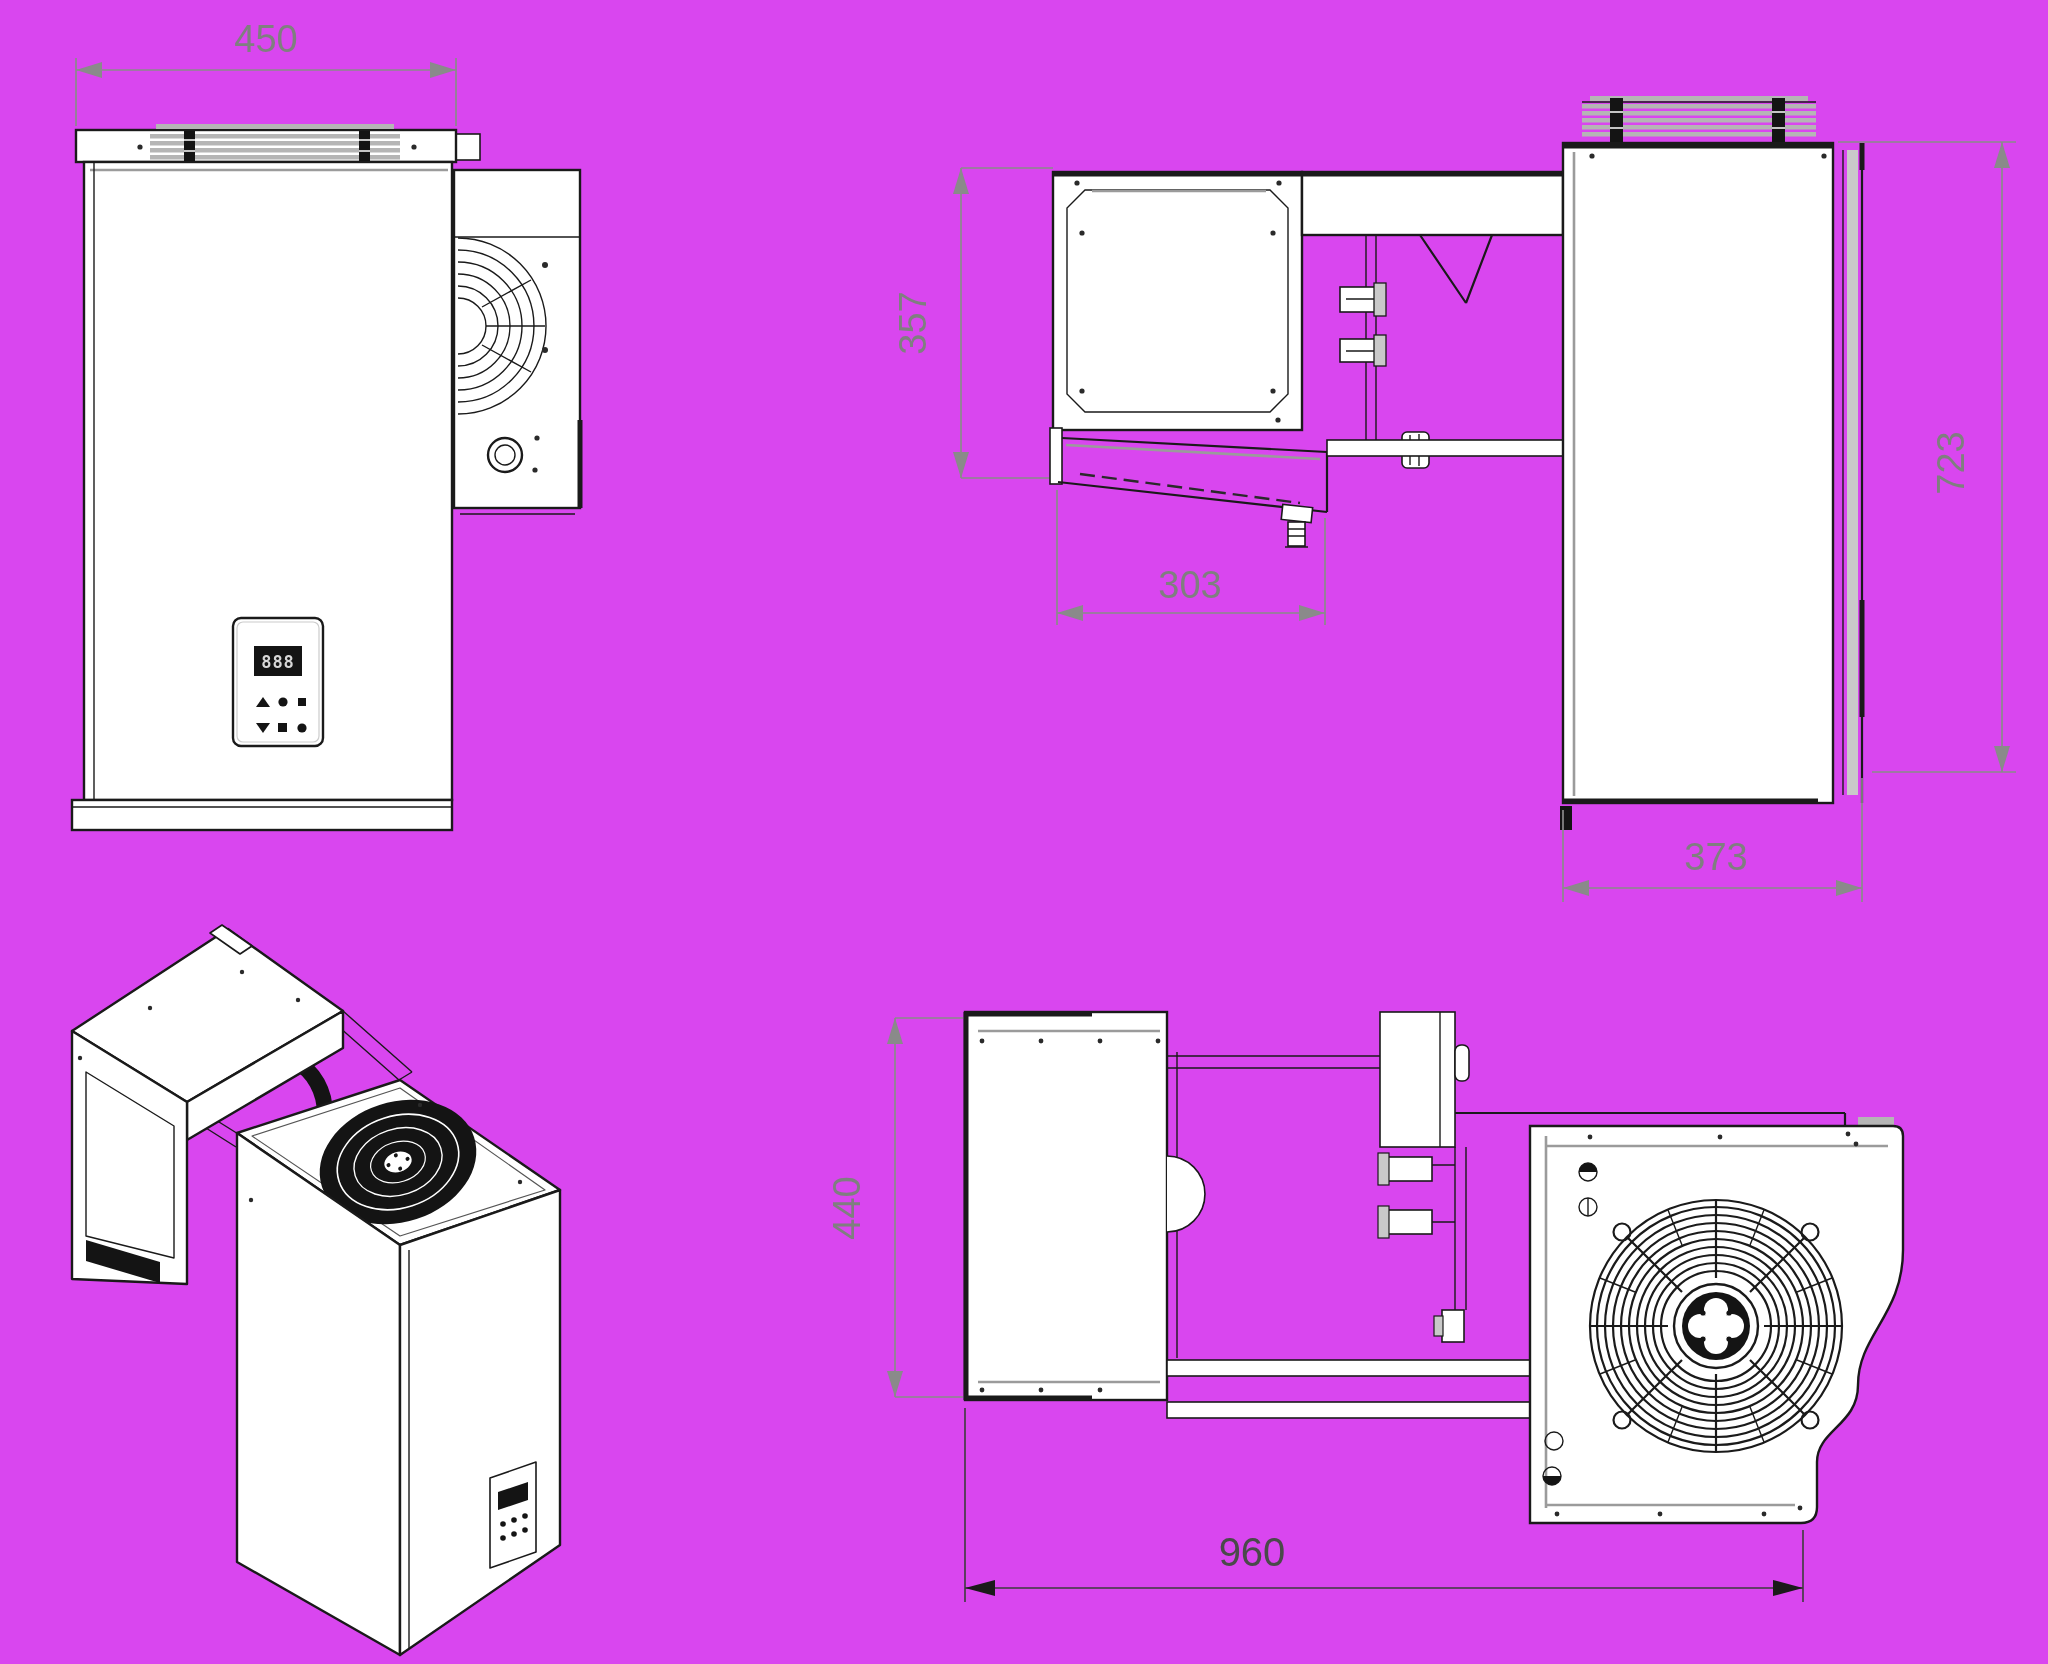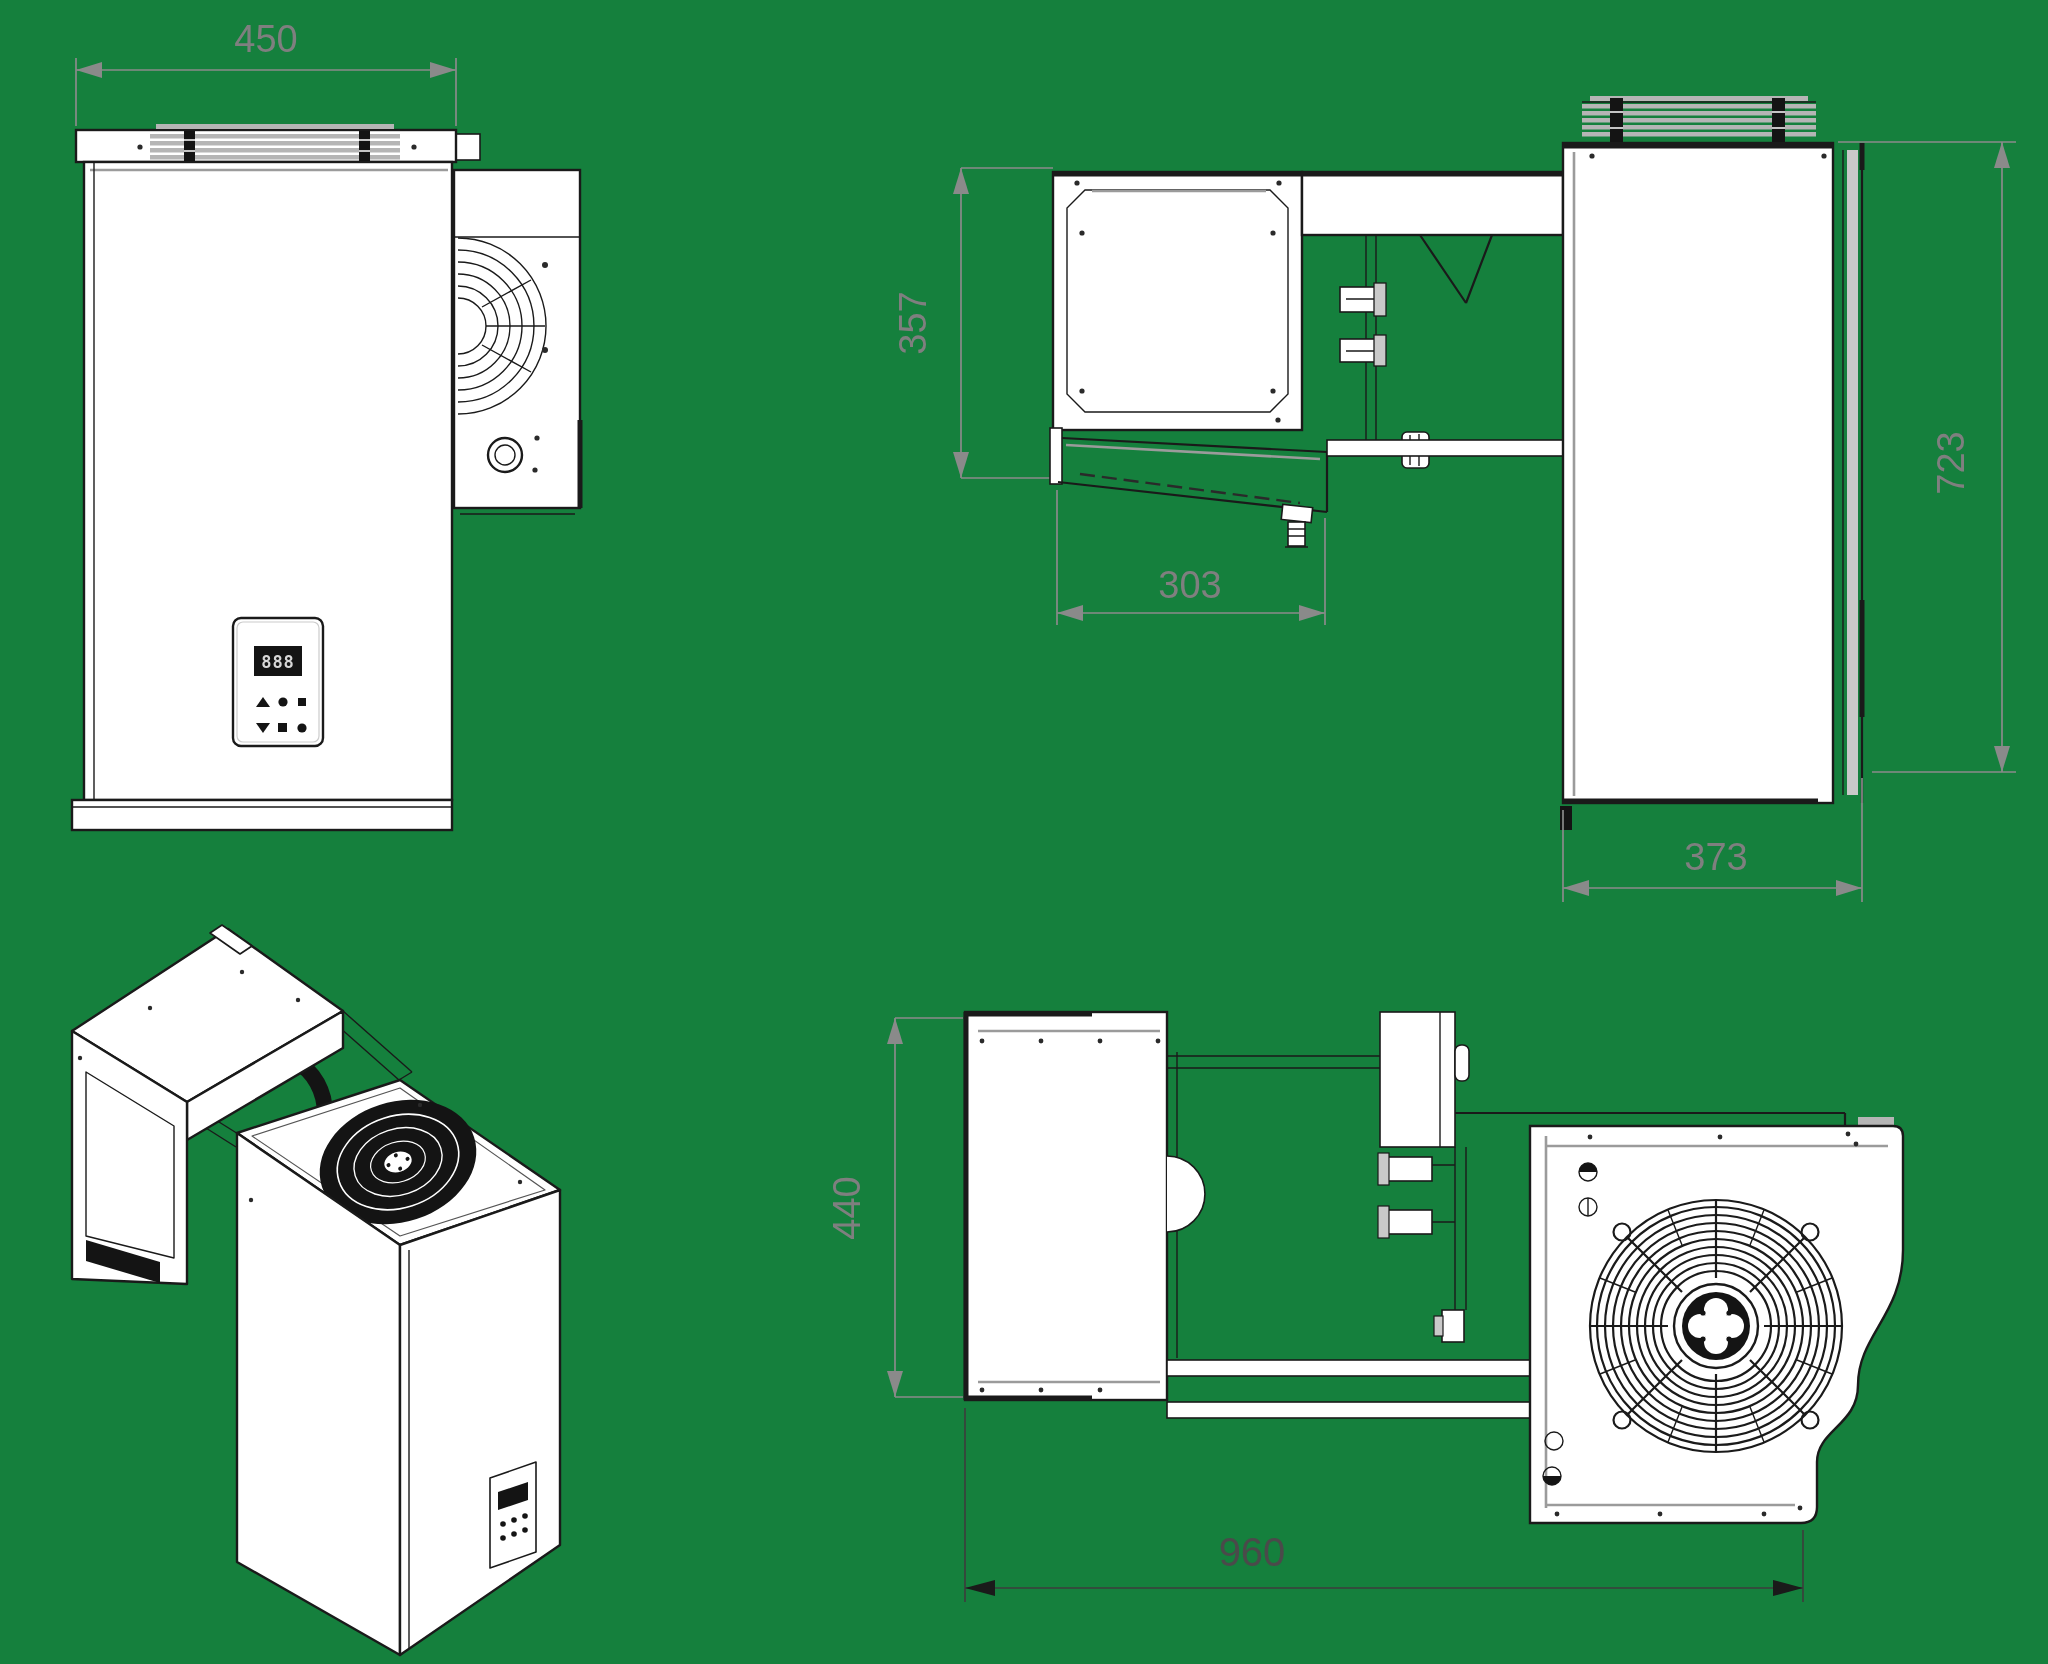--- a/index.html
+++ b/index.html
@@ -1,16 +1,16 @@
 <!DOCTYPE html>
 <html><head>
 <meta charset="utf-8">
 <style>
   html,body{margin:0;padding:0;background:#ffffff;}
-  .stage{width:2048px;height:1664px;position:relative;background:#15803d;}
+  .stage{width:2048px;height:1664px;position:relative;background:#d946ef;}
   svg{display:block;}
   
   .ln   {stroke:#1a1a1a;stroke-width:2.2;fill:none;}
   .ln15 {stroke:#1a1a1a;stroke-width:1.4;fill:none;}
   .lnH  {stroke:#1a1a1a;stroke-width:5;fill:none;}
   .wh   {fill:#ffffff;stroke:#1a1a1a;stroke-width:2.4;}
   .wh15 {fill:#ffffff;stroke:#1a1a1a;stroke-width:1.6;}
   .gry  {stroke:#9b9b9b;stroke-width:2.6;fill:none;}
   .lv   {fill:#b5b5b5;stroke:none;}
   .dk   {fill:#141414;stroke:none;}

